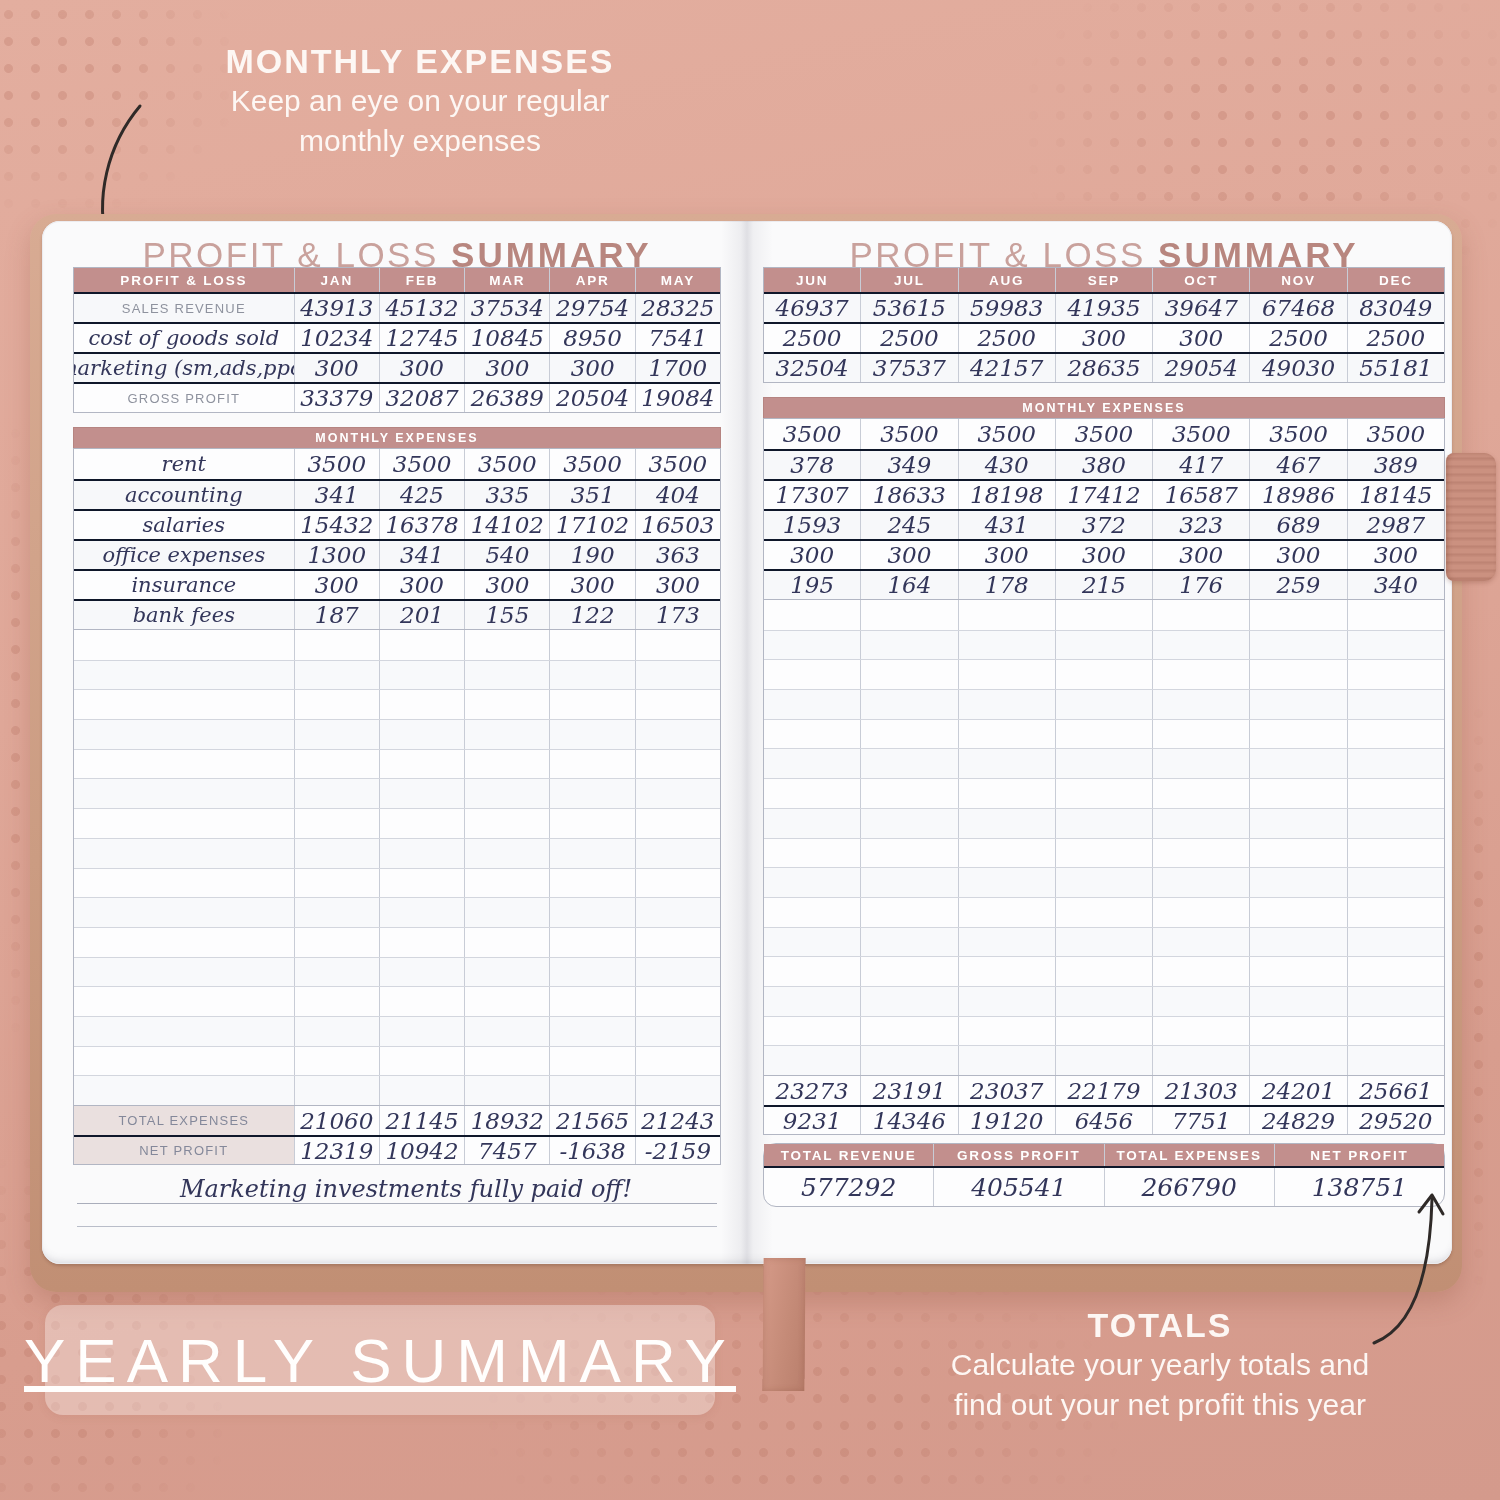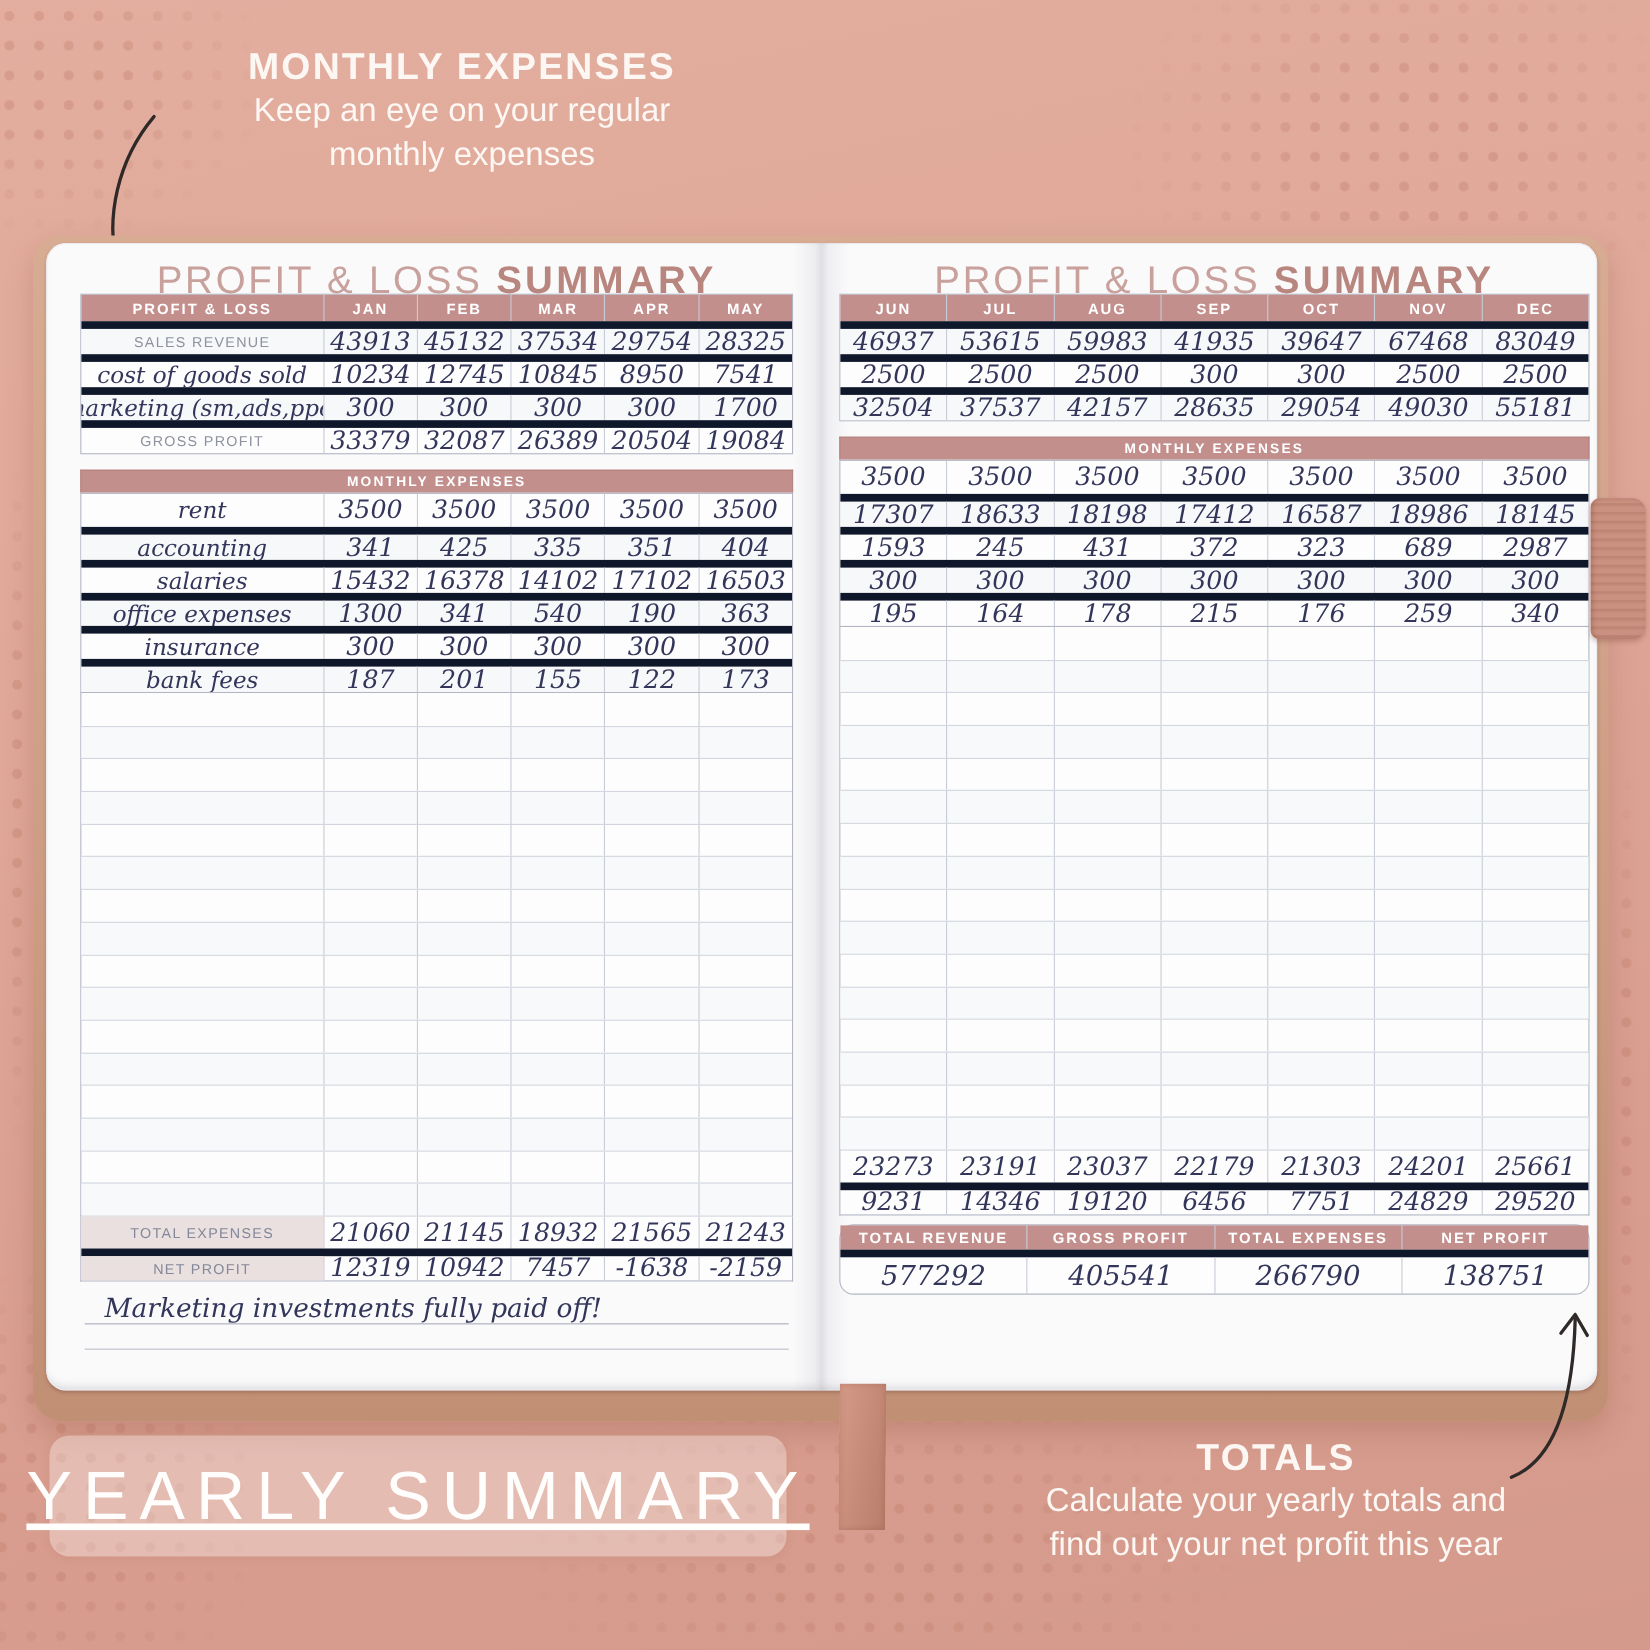--- a/index.html
+++ b/index.html
@@ -39,42 +39,42 @@
     background:linear-gradient(90deg,rgba(70,70,95,0) 0%,rgba(70,70,95,0.07) 38%,rgba(70,70,95,0.15) 50%,rgba(70,70,95,0.06) 62%,rgba(70,70,95,0) 100%);
     border-radius:0;}
   .page{position:absolute;top:0;height:100%;}
   .page-left{left:31px;width:648px;}
   .page-right{left:721px;width:682px;}
   .page-title{margin-top:14px;height:32px;text-align:center;font-size:35px;letter-spacing:2.5px;
     color:#c9a19c;font-weight:400;white-space:nowrap;}
   .page-title b{color:#b8867f;font-weight:700;letter-spacing:3px;}
 
   .tbl{border:1px solid #b2b6c3;display:flex;flex-direction:column;background:#fdfdfe;box-sizing:border-box;}
-  .row{display:flex;border-top:7px solid #0f172a;box-sizing:border-box;}
+  .row{display:flex;border-top:2px solid #0f172a;box-sizing:border-box;}
   .tbl .row:first-child{border-top:none;}
   .cell{flex:1;border-left:1px solid #c8ccd6;display:flex;align-items:center;justify-content:center;
     overflow:hidden;box-sizing:border-box;white-space:nowrap;}
   .row .cell:first-child{border-left:none;}
   .c-lbl{flex:0 0 34%;}
   .hdr{background:#c28f8d;height:24px;}
   .hcell{color:#fff;font-size:13.5px;letter-spacing:1.8px;font-weight:600;}
   .r30{height:30px;}
   .r30:nth-child(even){background:#f7f8fa;}
   .r-empty{height:29.7px;border-top:1px solid #d3d6de;}
   .r-empty:nth-child(even){background:#f8f9fb;}
   .hand{font-family:"DejaVu Serif",serif;font-style:italic;color:#33365a;font-size:23px;}
   .lbl-hand{font-size:21px;}
   .lbl-print{font-family:"Liberation Sans",sans-serif;font-style:normal;font-size:13px;color:#8e929e;letter-spacing:1.2px;}
   .band{margin-top:14px;height:20px;background:#c28f8d;border:1px solid #b58481;border-bottom:none;
     display:flex;align-items:center;justify-content:center;color:#fff;font-size:12.5px;letter-spacing:2px;font-weight:600;}
   .tot .row{height:29px;}
   .tot .c-lbl{background:#eae0df;}
   .tot .lbl-print{color:#84889a;}
   .note-line{margin:10px 4px 0 4px;height:28px;border-bottom:1.6px solid #a9adbb;
-    display:flex;align-items:flex-end;padding-left:18px;}
+    display:flex;align-items:flex-end;padding-left:18px;justify-content:center;}
   .note-text{font-family:"DejaVu Serif",serif;font-style:italic;color:#33365a;font-size:24px;}
   .rule-line{margin:22px 4px 0 4px;border-top:1.6px solid #b9bdc9;height:0;}
   .sum{margin-top:8px;border-radius:13px;}
   .sum .hdr{height:22px;}
   .sum .r-val{height:40px;}
   .sum .hand{font-size:25px;}
 
   
   .summary-box{position:absolute;left:45px;top:1305px;width:670px;height:110px;border-radius:18px;
     background:rgba(255,255,255,0.32);display:flex;align-items:center;justify-content:center;
@@ -417,20 +417,29 @@
             <div class="row r30">
               <div class="cell hand">3500</div>
               <div class="cell hand">3500</div>
               <div class="cell hand">3500</div>
               <div class="cell hand">3500</div>
               <div class="cell hand">3500</div>
               <div class="cell hand">3500</div>
               <div class="cell hand">3500</div>
             </div>
             <div class="row r30">
+              <div class="cell hand">378</div>
+              <div class="cell hand">349</div>
+              <div class="cell hand">430</div>
+              <div class="cell hand">380</div>
+              <div class="cell hand">417</div>
+              <div class="cell hand">467</div>
+              <div class="cell hand">389</div>
+            </div>
+            <div class="row r30">
               <div class="cell hand">17307</div>
               <div class="cell hand">18633</div>
               <div class="cell hand">18198</div>
               <div class="cell hand">17412</div>
               <div class="cell hand">16587</div>
               <div class="cell hand">18986</div>
               <div class="cell hand">18145</div>
             </div>
             <div class="row r30">
               <div class="cell hand">1593</div>

